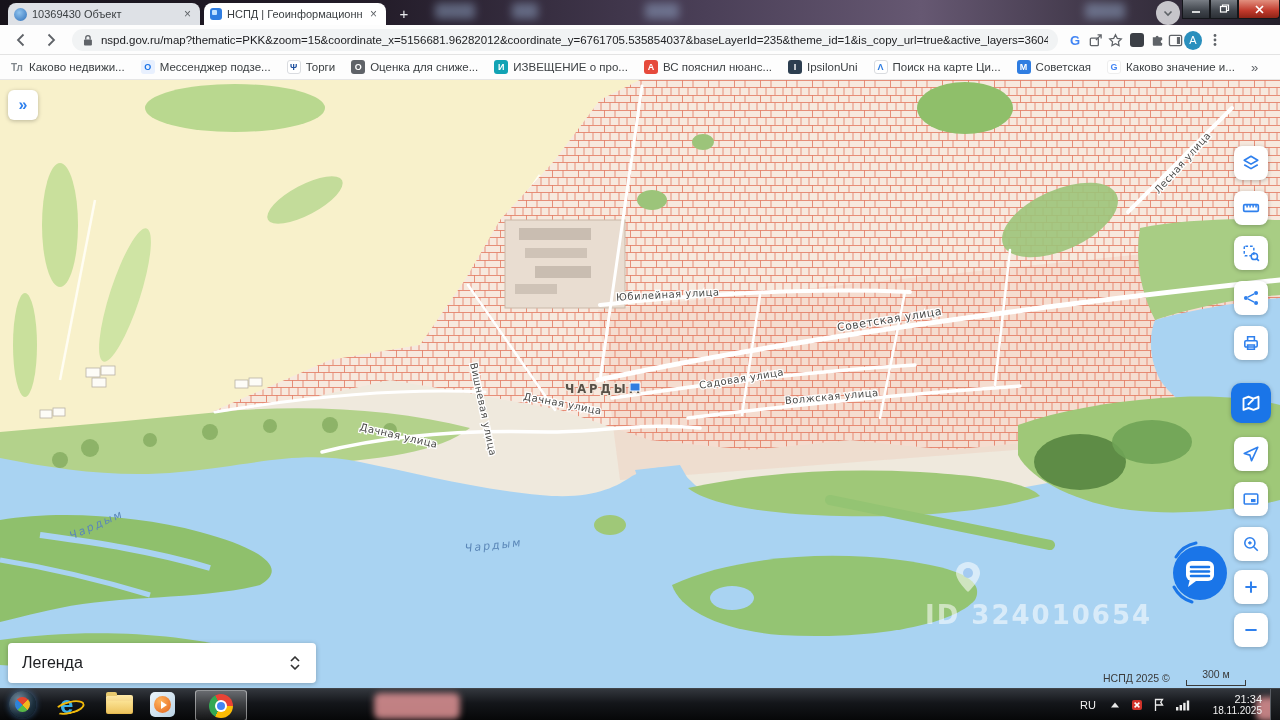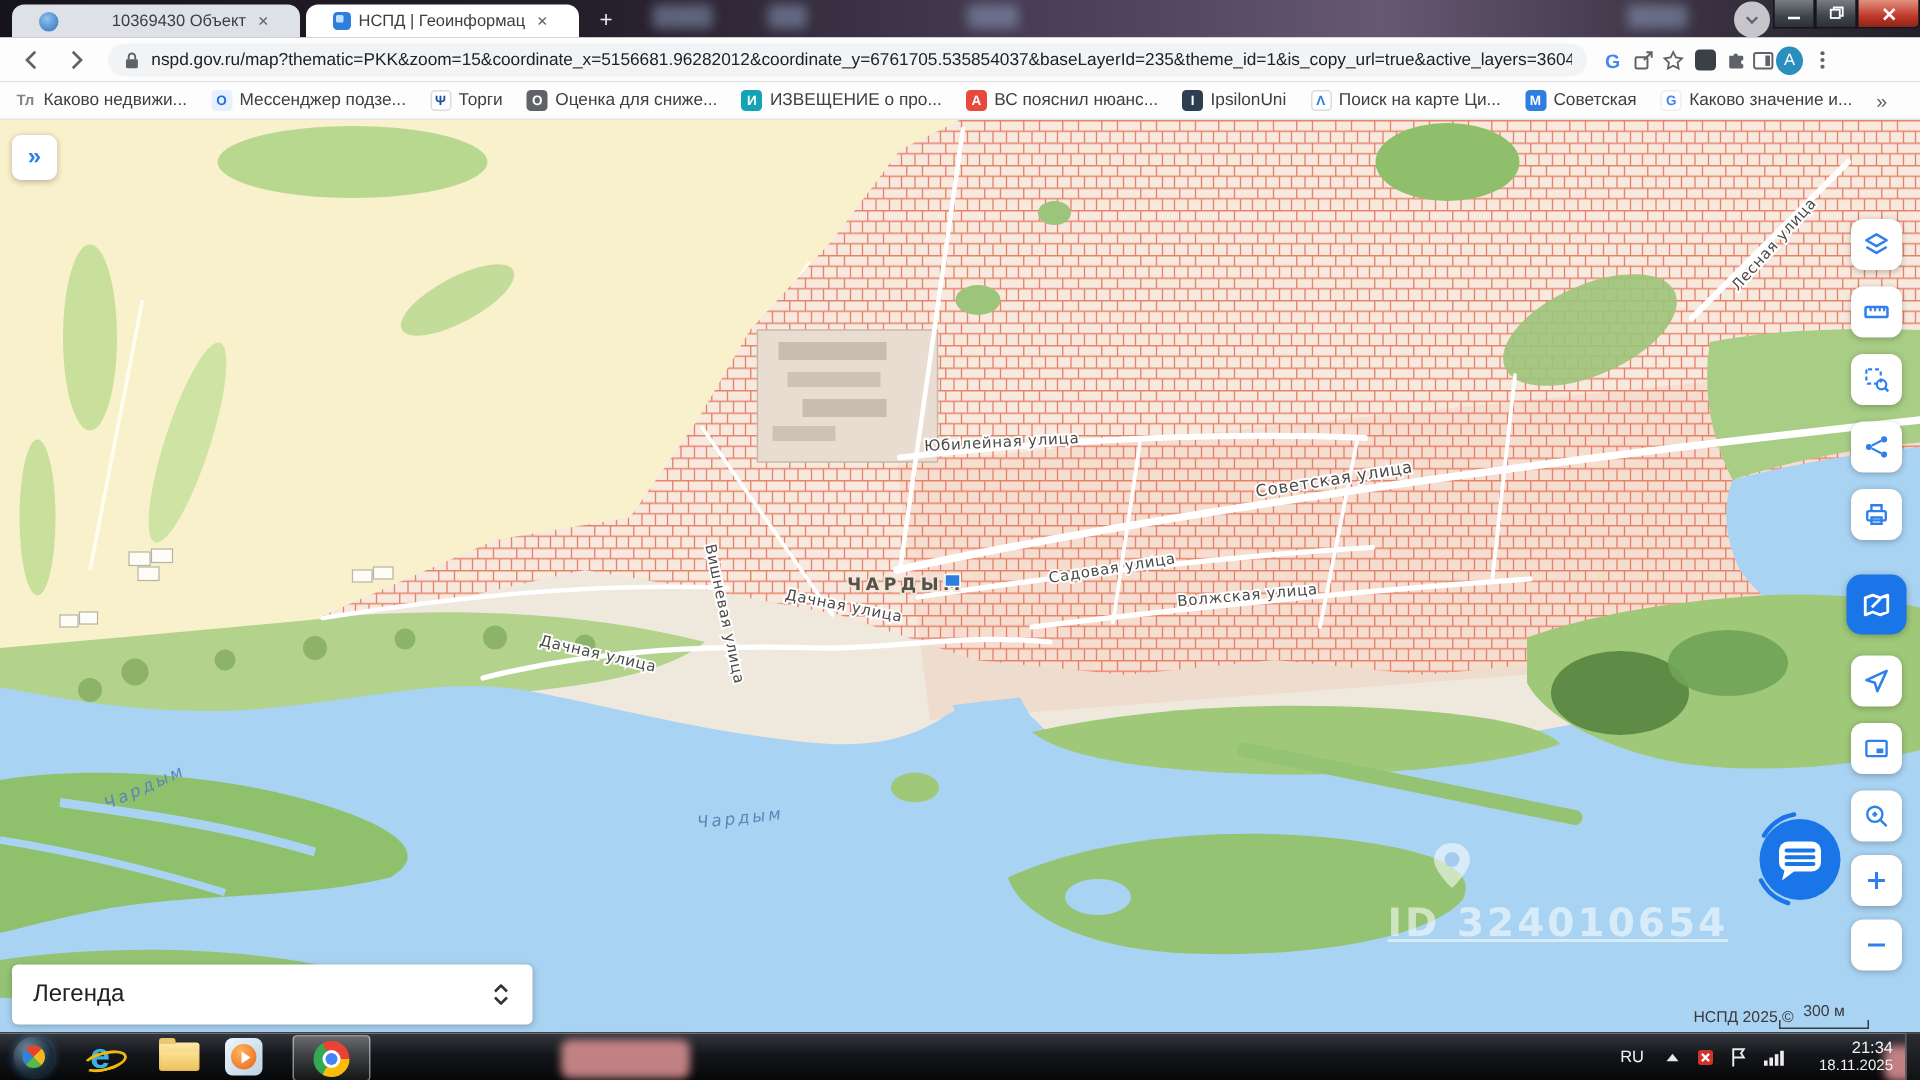--- a/index.html
+++ b/index.html
@@ -4,21 +4,21 @@
 <style>
   html,body{margin:0;padding:0;background:#000;}
   .screen{position:relative;width:1280px;height:720px;overflow:hidden;
     font-family:"Liberation Sans",sans-serif;background:#fff;}
 
   
   .titlebar{position:absolute;left:0;top:0;width:1280px;height:25px;
     background:linear-gradient(90deg,#17131b 0%,#241d2a 30%,#4a3f57 55%,#665872 72%,#3a3242 88%,#241f2b 100%);overflow:hidden;}
   .tb-blob{position:absolute;top:3px;height:16px;border-radius:3px;background:#9db4d6;opacity:.45;filter:blur(4px);}
   .tab{position:absolute;top:3px;height:22px;border-radius:8px 8px 0 0;display:flex;align-items:center;
-    padding:0 18px;box-sizing:border-box;text-align:right;}
+    padding:0 6px;box-sizing:border-box;}
   .tab.inactive{left:8px;width:192px;background:#dee1e6;}
   .tab.active{left:204px;width:182px;background:#fff;}
   .tab-title{font-size:11px;color:#3c4043;white-space:nowrap;overflow:hidden;flex:1;margin:0 5px;}
   .tab-close{font-size:12px;color:#5f6368;padding:0 3px;cursor:default;}
   .fav1{width:13px;height:13px;border-radius:50%;background:radial-gradient(circle at 40% 35%,#8ec2ee,#2f6fb8);flex:none;}
   .fav2{width:12px;height:12px;border-radius:3px;background:#2f7de1;flex:none;position:relative;}
   .fav2::after{content:"";position:absolute;left:2px;top:2px;width:5px;height:5px;background:#bfe0ff;border-radius:1px;}
   .newtab{position:absolute;left:394px;top:4px;width:20px;height:20px;border-radius:50%;
     color:#e8eaed;font-size:15px;line-height:20px;text-align:center;}
   .float-chevron{position:absolute;left:1156px;top:1px;width:24px;height:24px;border-radius:50%;
@@ -70,32 +70,32 @@
 
   .ov{position:absolute;box-sizing:border-box;}
   .panel-expand{left:8px;top:10px;width:30px;height:30px;background:#fff;border-radius:6px;
     box-shadow:0 1px 4px rgba(0,0,0,.25);display:flex;align-items:center;justify-content:center;}
   .login-bar{left:1040px;top:16px;width:226px;height:33px;background:#fff;border-radius:4px;
     box-shadow:0 1px 4px rgba(0,0,0,.2);display:flex;align-items:center;justify-content:flex-end;padding:0 12px;}
   .login-label{color:#2f80ed;font-size:15px;margin-right:8px;}
   .mtool{width:34px;height:34px;left:1234px;background:#fff;border-radius:8px;box-shadow:0 1px 4px rgba(0,0,0,.25);
     display:flex;align-items:center;justify-content:center;}
   .mtool.active{background:#1a75e8;width:40px;height:40px;left:1231px;border-radius:10px;}
-  .legend{left:8px;top:563px;width:347px;height:40px;background:#fff;border-radius:4px;box-shadow:0 1px 5px rgba(0,0,0,.25);
+  .legend{left:8px;top:563px;width:308px;height:40px;background:#fff;border-radius:4px;box-shadow:0 1px 5px rgba(0,0,0,.25);
     display:flex;align-items:center;justify-content:space-between;padding:0 14px;gap:16px;}
   .legend-label{font-size:16px;color:#202124;}
-  .attrib{left:1129px;top:592px;font-size:10.5px;color:#3a3a3a;text-align:center;}
+  .attrib{left:1103px;top:592px;font-size:10.5px;color:#3a3a3a;text-align:center;}
   .scalebox{left:1186px;top:588px;width:60px;text-align:center;}
   .scale-label{font-size:10.5px;color:#3a3a3a;display:block;}
   .scale-bar{height:5px;border-left:1.5px solid #3a3a3a;border-right:1.5px solid #3a3a3a;border-bottom:1.5px solid #3a3a3a;}
   .chatfab{left:1162px;top:455px;width:76px;height:76px;}
   .watermark{left:925px;top:480px;width:250px;color:rgba(255,255,255,.55);}
   .wm-row{display:flex;align-items:flex-end;}
   .wm-brand{font-size:56px;font-weight:bold;line-height:.9;letter-spacing:2px;font-family:"DejaVu Sans",sans-serif;}
-  .wm-id{font-size:26px;font-weight:bold;letter-spacing:2px;margin-top:2px;font-family:"DejaVu Sans",sans-serif;text-decoration:underline;}
+  .wm-id{font-size:26px;font-weight:bold;letter-spacing:2px;margin-top:2px;font-family:"DejaVu Sans",sans-serif;}
 
   
   .taskbar{position:absolute;left:0;top:688px;width:1280px;height:32px;
     background:linear-gradient(#33373d,#14161a 45%,#060708);border-top:1px solid #40444a;box-sizing:border-box;}
   .orb{position:absolute;left:9px;top:2px;width:27px;height:27px;border-radius:50%;
     background:radial-gradient(circle at 35% 30%,#6f879a,#1c2f3d 60%,#0a141c);box-shadow:0 0 6px rgba(90,170,255,.45);}
   .orb-flag{position:absolute;left:6px;top:6px;width:15px;height:15px;border-radius:50%;
     background:conic-gradient(from -45deg,#e4452e 0 25%,#f3b71f 0 50%,#58b947 0 75%,#2d84d8 0 100%);}
   .ie{position:absolute;left:55px;top:2px;width:28px;height:28px;}
   .ie .e{position:absolute;left:5px;top:0px;font-size:24px;font-weight:bold;color:#3bb1e8;font-family:"Liberation Sans",sans-serif;}

